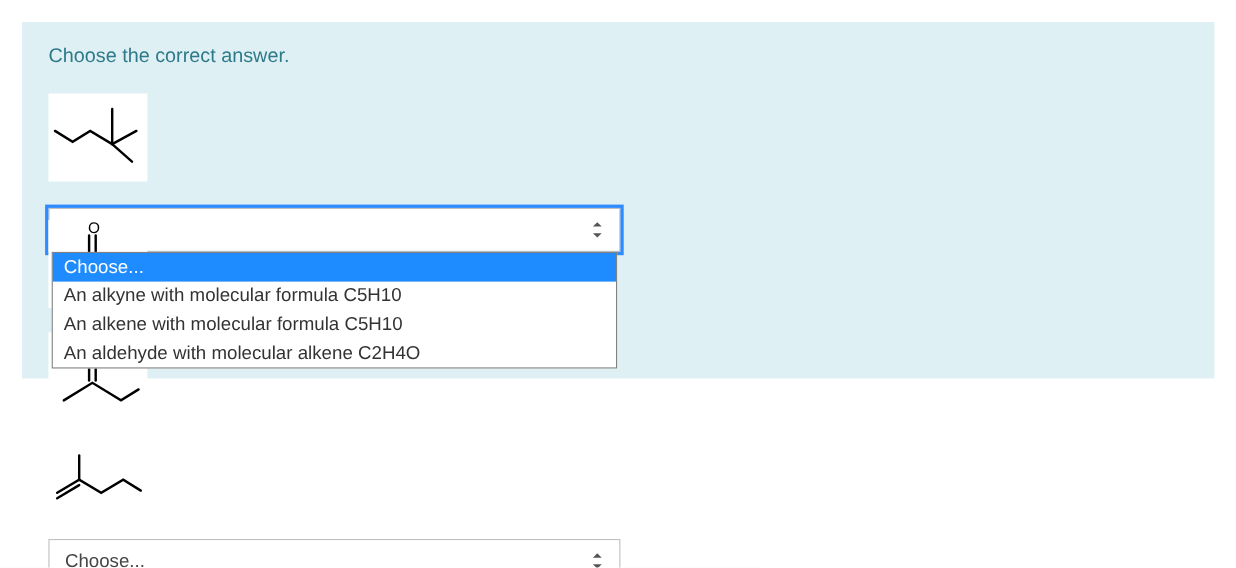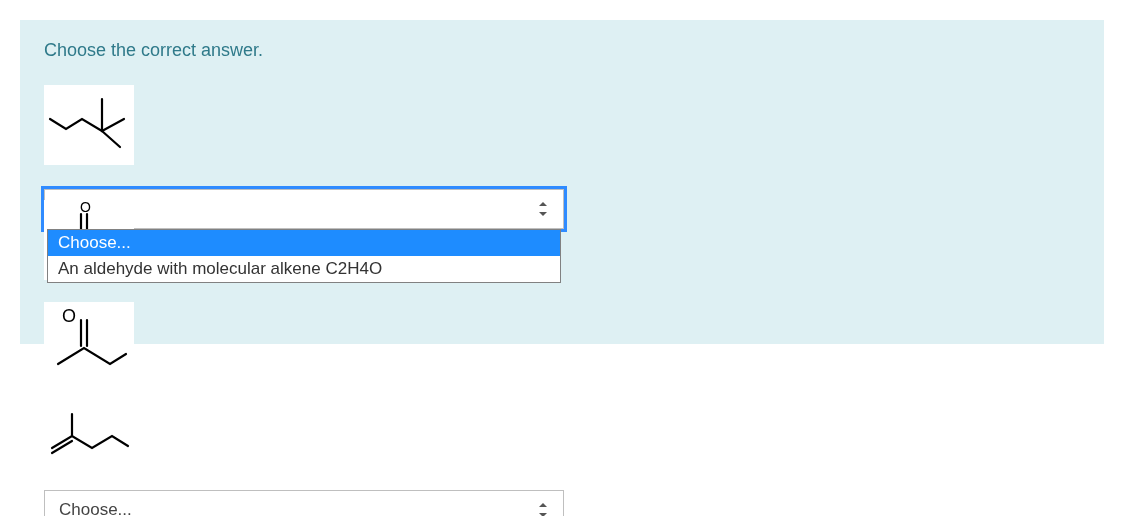--- a/index.html
+++ b/index.html
@@ -39,20 +39,22 @@
           </g>
         </svg>
       </div>
       <div class="select-wrap">
         <div class="select-box focused">
           <span>Choose...</span>
           <span class="caret"></span>
         </div>
         <div class="dropdown">
           <div class="opt selected">Choose...</div>
+          <div class="opt">An alkyne with molecular formula C5H10</div>
+          <div class="opt">An alkene with molecular formula C5H10</div>
           <div class="opt">An aldehyde with molecular alkene C2H4O</div>
         </div>
       </div>
     </div>
 
     <div class="row" style="position:absolute; top:180px; left:24px;">
       <div class="mol">
         <svg viewBox="0 0 90 80">
           <g stroke="#000" stroke-width="2.2" fill="none" stroke-linecap="round">
             <path d="M14 62 L40 46 L66 62"></path>

